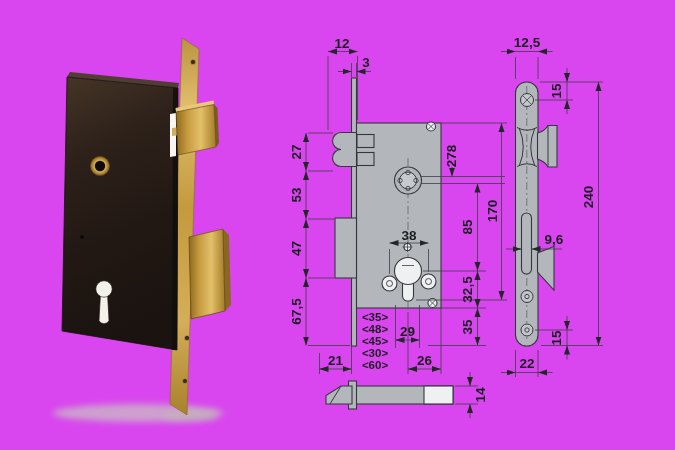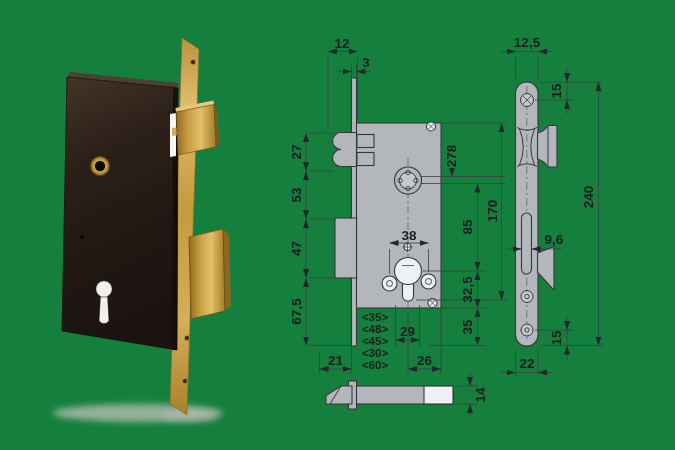--- a/index.html
+++ b/index.html
@@ -1,16 +1,16 @@
 <!DOCTYPE html>
 <html><head>
 <meta charset="utf-8">
 <style>
   html,body{margin:0;padding:0;background:#ffffff;}
-  .stage{position:relative;width:675px;height:450px;background:#15803d;overflow:hidden;
+  .stage{position:relative;width:675px;height:450px;background:#d946ef;overflow:hidden;
          font-family:"Liberation Sans",sans-serif;}
   svg{display:block;}
   .part{fill:#b3b7bb;stroke:#34383c;stroke-width:1.1;}
   .partw{fill:#eef0f2;stroke:#34383c;stroke-width:1.1;}
   .pline{stroke:#34383c;stroke-width:1;fill:none;}
   .diml{stroke:#3c4044;stroke-width:0.8;fill:none;}
   .cl{stroke:#565a5e;stroke-width:0.7;fill:none;stroke-dasharray:8 3 2 3;}
   .dim{font:bold 13.5px "Liberation Sans",sans-serif;fill:#1b1d1f;text-anchor:middle;dominant-baseline:middle;}
   .size{font:bold 11.5px "Liberation Sans",sans-serif;fill:#1b1d1f;text-anchor:middle;dominant-baseline:middle;}
 </style>

